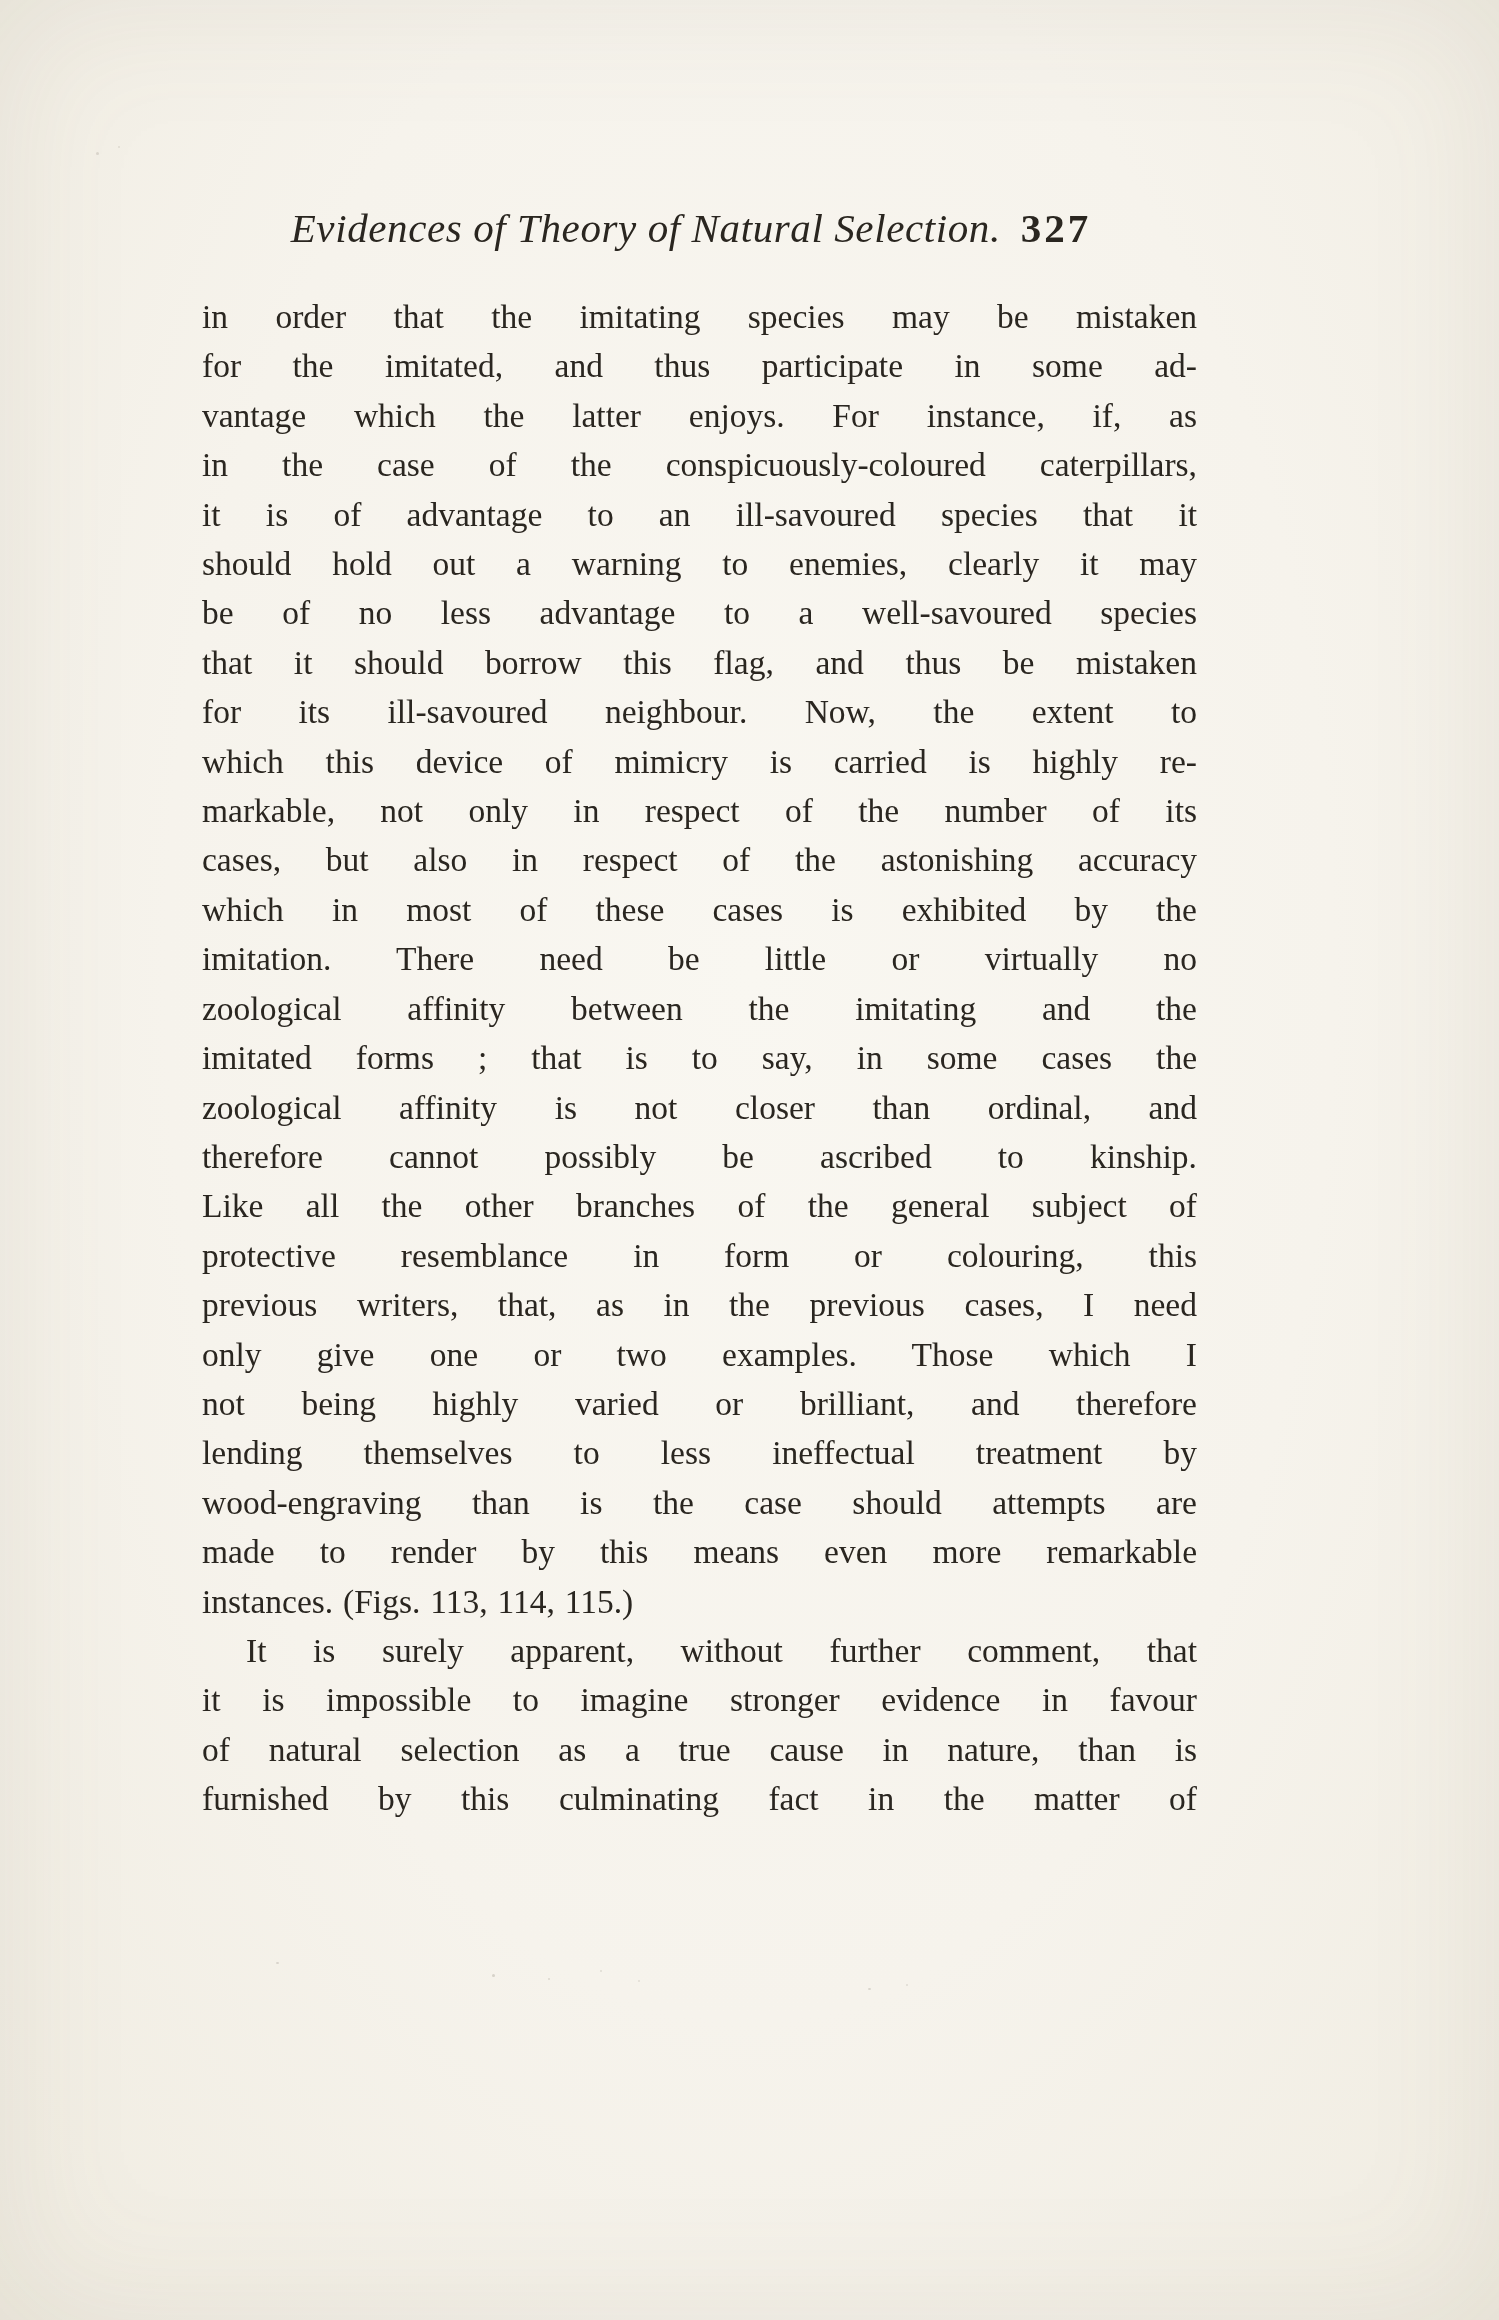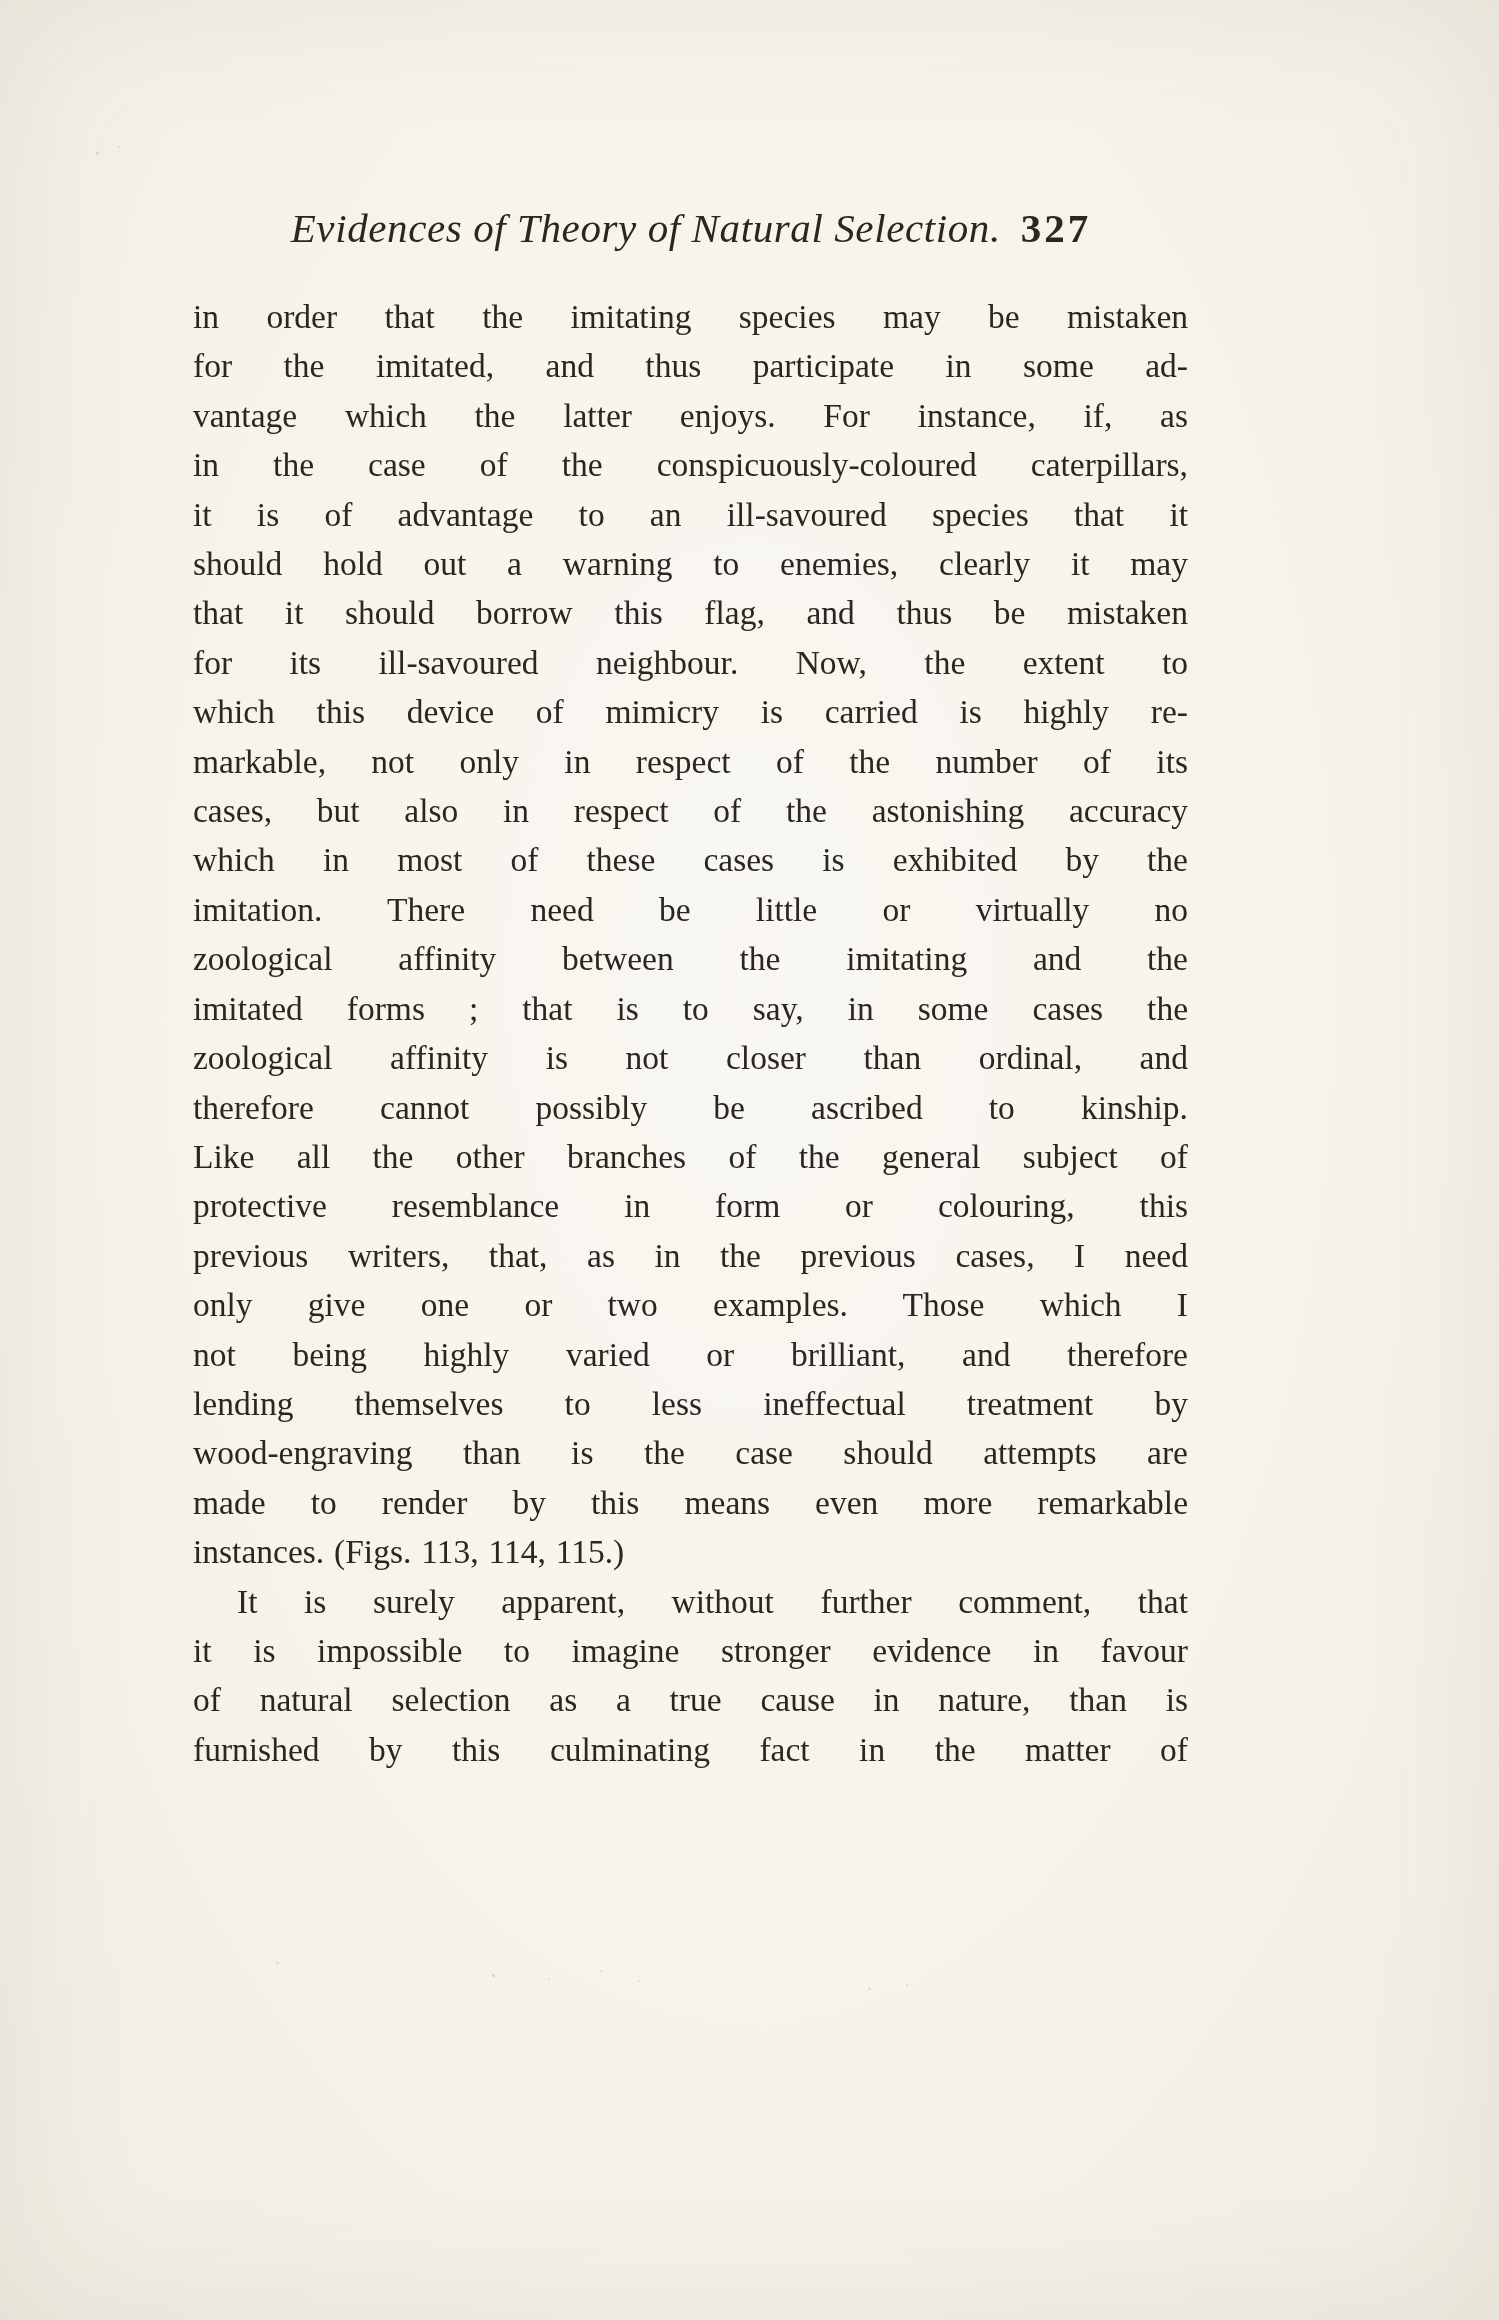--- a/index.html
+++ b/index.html
@@ -30,21 +30,21 @@
     white-space: nowrap;
   }
   .running-head .page-num {
     font-style: normal;
     font-weight: 700;
     margin-left: 20px;
     letter-spacing: 3px;
   }
   .text-block {
     position: absolute;
-    left: 193px;
+    left: 202px;
     top: 292px;
     width: 995px;
     font-size: 33.5px;
     word-spacing: 1.5px;
   }
   .line {
     line-height: 49.4px;
     text-align: justify;
     text-align-last: justify;
   }
@@ -70,20 +70,21 @@
     <span class="head-title">Evidences of Theory of Natural Selection.</span><span class="page-num">327</span>
   </div>
 
   <div class="text-block">
       <div class="line">in order that the imitating species may be mistaken</div>
       <div class="line">for the imitated, and thus participate in some ad-</div>
       <div class="line">vantage which the latter enjoys.  For instance, if, as</div>
       <div class="line">in the case of the conspicuously-coloured caterpillars,</div>
       <div class="line">it is of advantage to an ill-savoured species that it</div>
       <div class="line">should hold out a warning to enemies, clearly it may</div>
+      <div class="line">be of no less advantage to a well-savoured species</div>
       <div class="line">that it should borrow this flag, and thus be mistaken</div>
       <div class="line">for its ill-savoured neighbour.  Now, the extent to</div>
       <div class="line">which this device of mimicry is carried is highly re-</div>
       <div class="line">markable, not only in respect of the number of its</div>
       <div class="line">cases, but also in respect of the astonishing accuracy</div>
       <div class="line">which in most of these cases is exhibited by the</div>
       <div class="line">imitation.   There need be little or virtually no</div>
       <div class="line">zoological affinity between the imitating and the</div>
       <div class="line">imitated forms ; that is to say, in some cases the</div>
       <div class="line">zoological affinity is not closer than ordinal, and</div>

